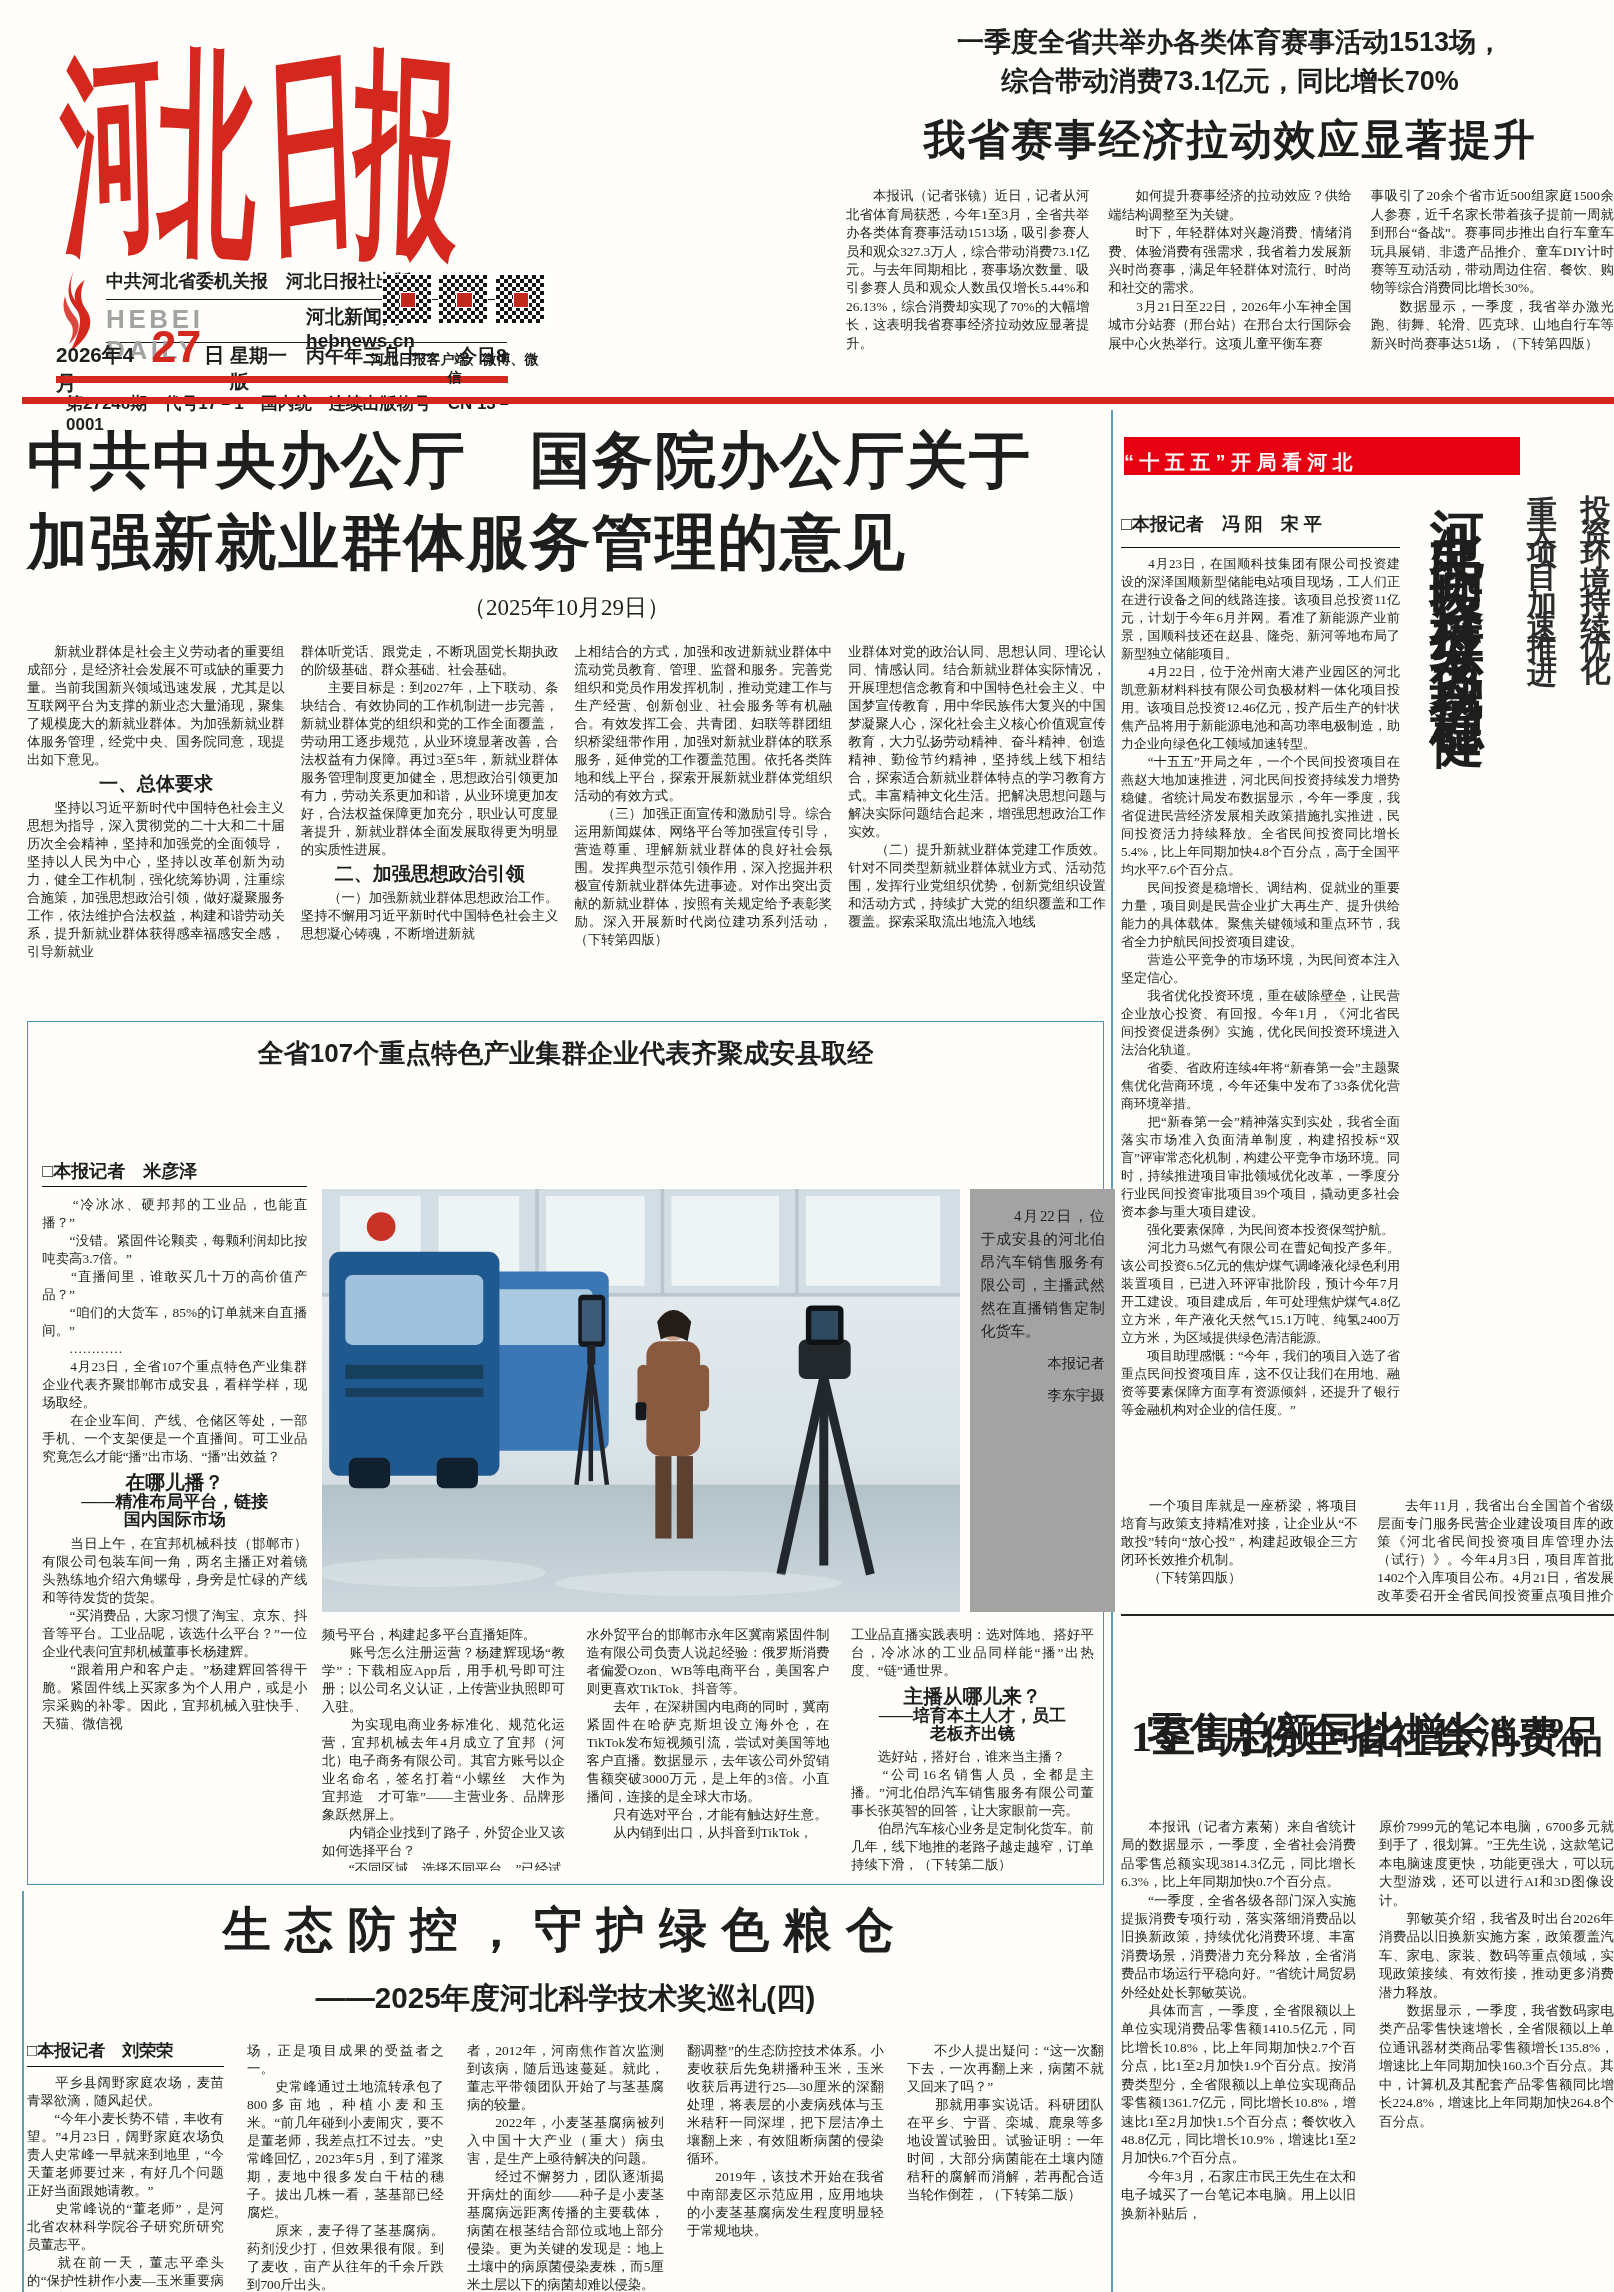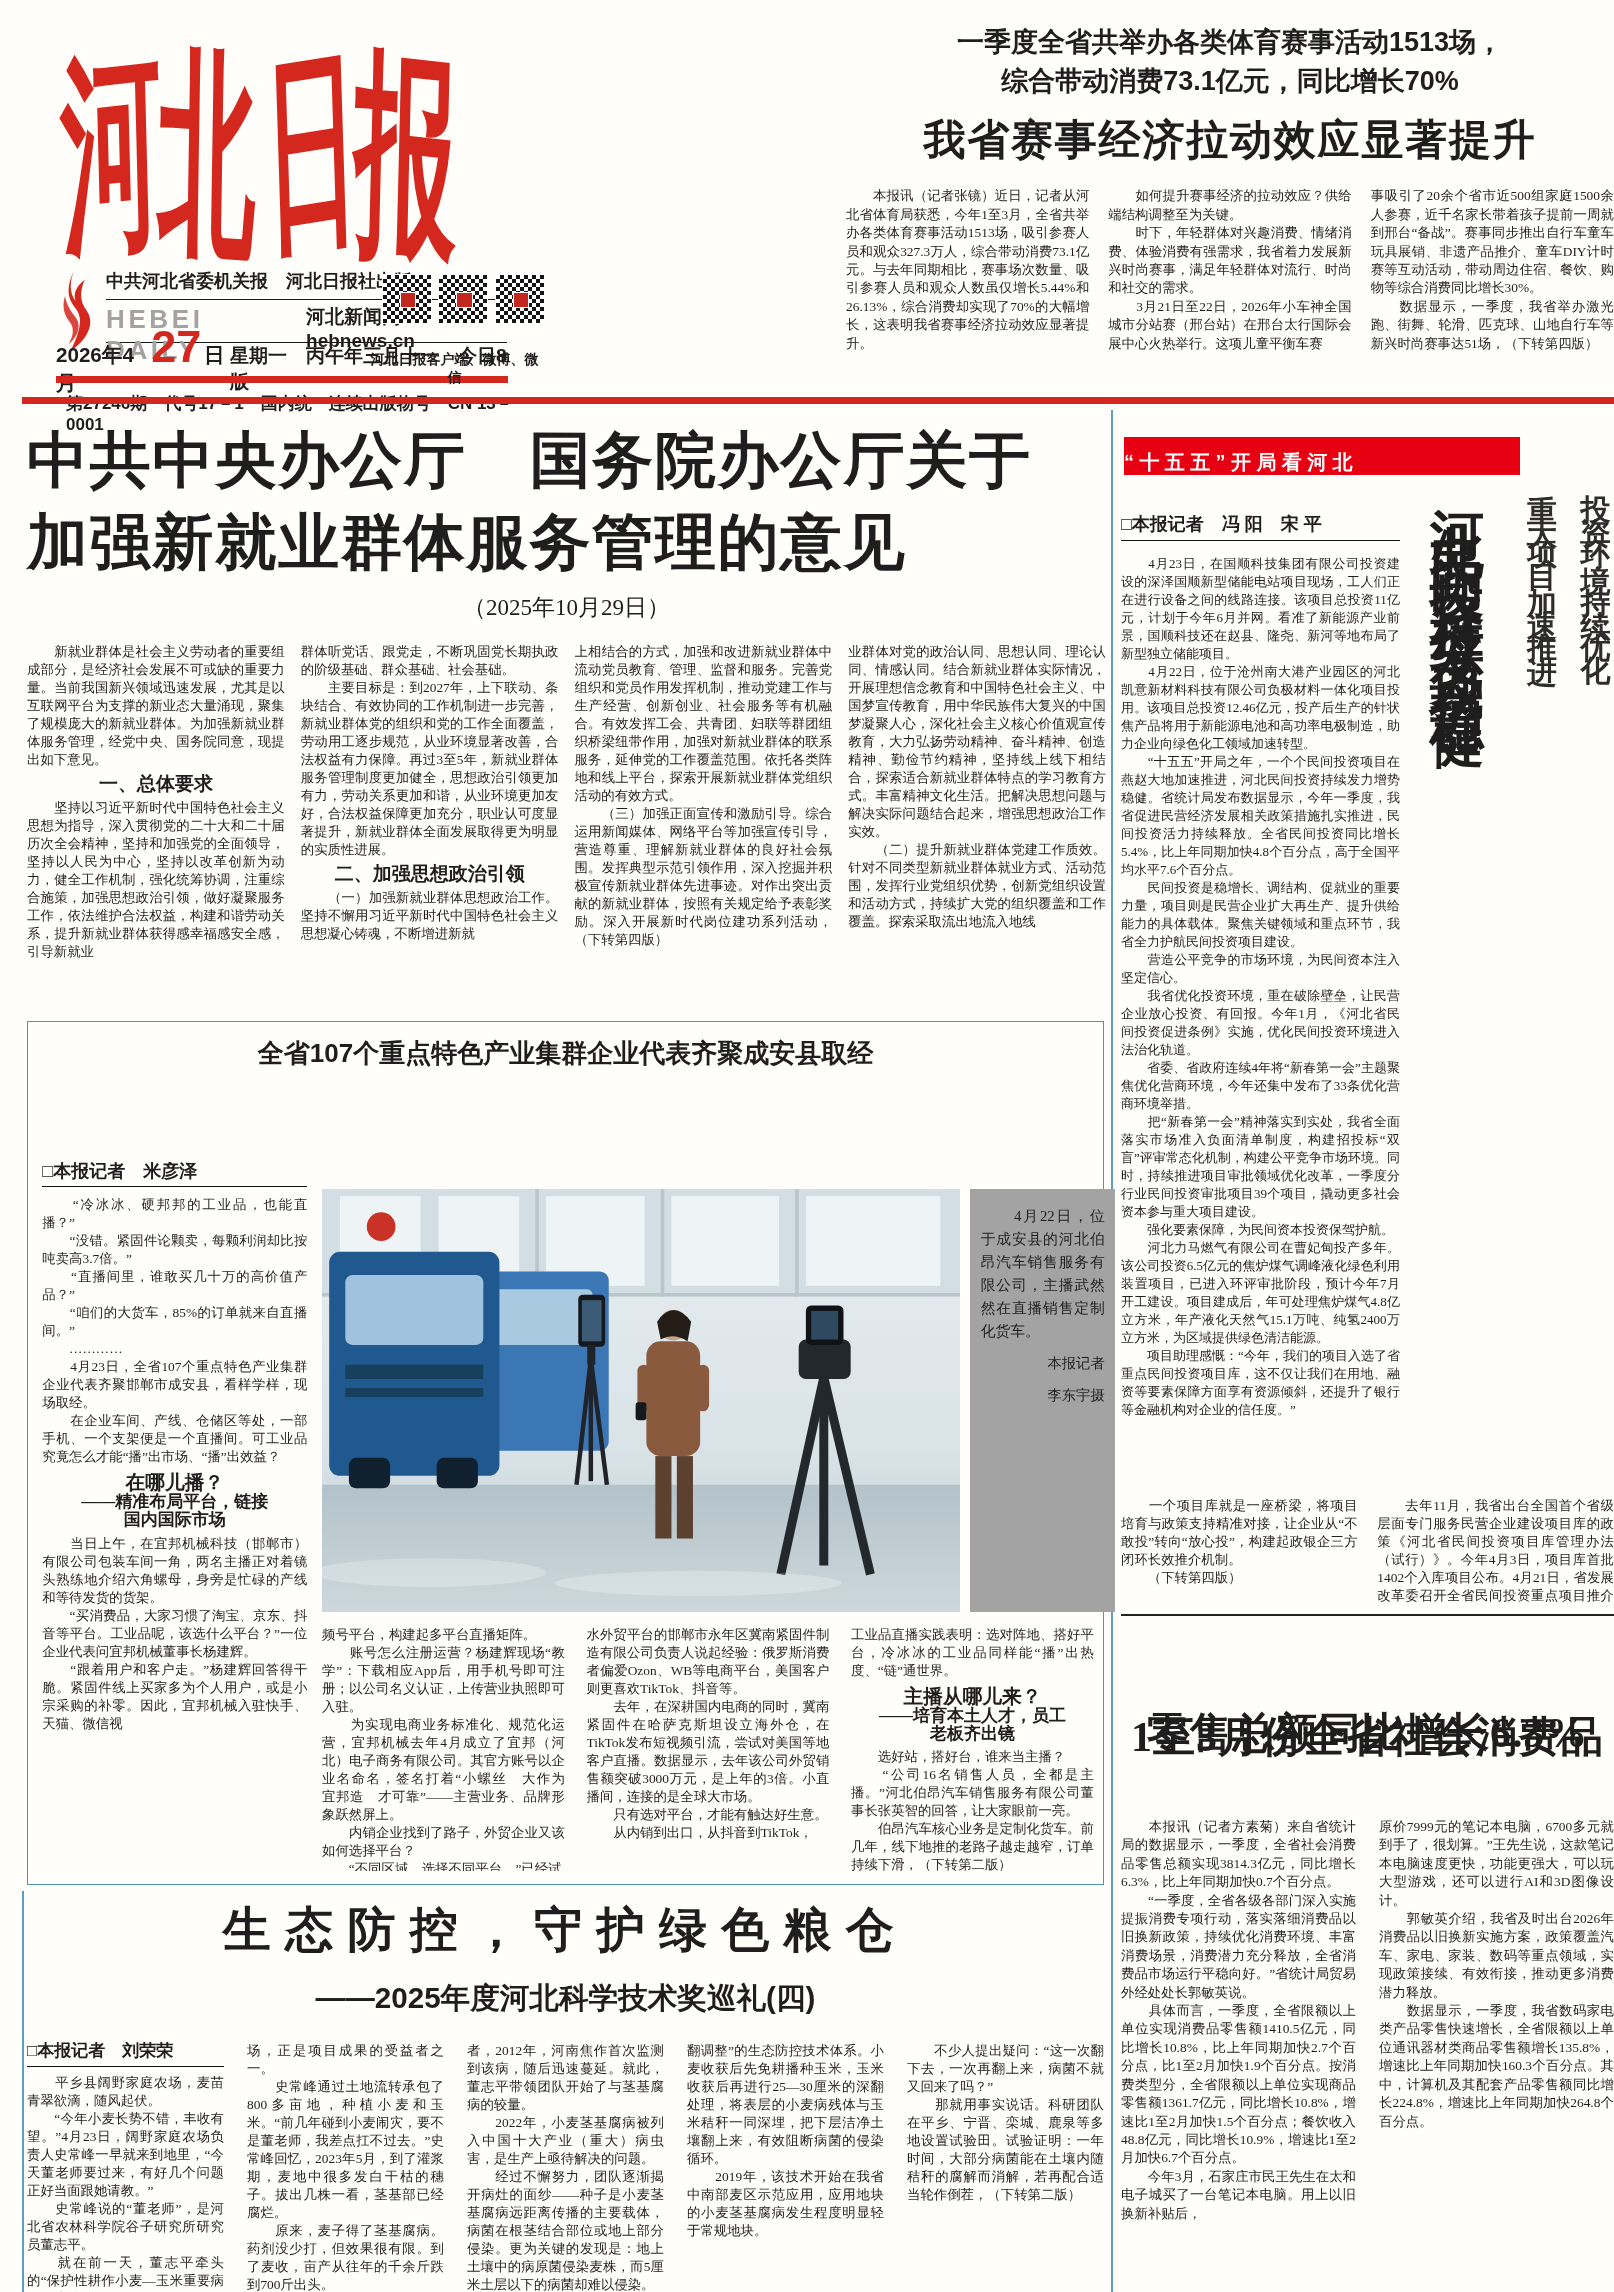--- a/index.html
+++ b/index.html
@@ -51,21 +51,21 @@
   #opinion .cols{display:flex;gap:16px;margin-top:19.7px;height:365px;overflow:hidden;}
   #opinion .col{flex:1;font-size:13.4px;line-height:18px;overflow:hidden;}
   .sec-head{font-family:"Liberation Sans","DejaVu Sans",sans-serif;font-weight:900;font-size:19px;
         text-align:center;margin:6.3px 0;white-space:normal;}
   
   .vteal{position:absolute;background:#5b9fba;width:1.8px;}
   
   #inv-tag{position:absolute;left:1124px;top:437px;width:396px;height:38px;background:#e60012;color:#fff;
         font-size:20px;font-weight:900;letter-spacing:5.4px;text-align:left;line-height:50px;}
   #inv-rep{position:absolute;left:1121px;top:512px;width:279px;font-size:18px;font-weight:bold;
-        border-bottom:1.8px solid #111;padding-bottom:4px;}
+        border-bottom:1.8px solid #111;padding-bottom:11px;}
   #inv-body{position:absolute;left:1121px;top:555px;width:279px;height:935px;font-size:13px;
         line-height:18px;overflow:hidden;}
   #inv-vh{position:absolute;left:1420px;top:466px;height:1017px;writing-mode:vertical-rl;
         font-size:54px;font-weight:900;letter-spacing:16px;font-family:"Liberation Serif","DejaVu Serif",serif;}
   #inv-vsubs{position:absolute;left:1521px;top:471px;display:flex;gap:12.5px;}
   #inv-vsubs div{writing-mode:vertical-rl;font-size:30px;font-weight:800;letter-spacing:23px;color:#2d2d2d;
         height:537px;}
   #inv-cont{position:absolute;left:1121px;top:1497px;width:493px;height:109px;display:flex;gap:19.7px;overflow:hidden;}
   #inv-cont .col{flex:1;font-size:13.4px;line-height:18px;overflow:hidden;}
   #side-rule{position:absolute;left:1121px;top:1614px;width:493px;height:1.8px;background:#222;}

